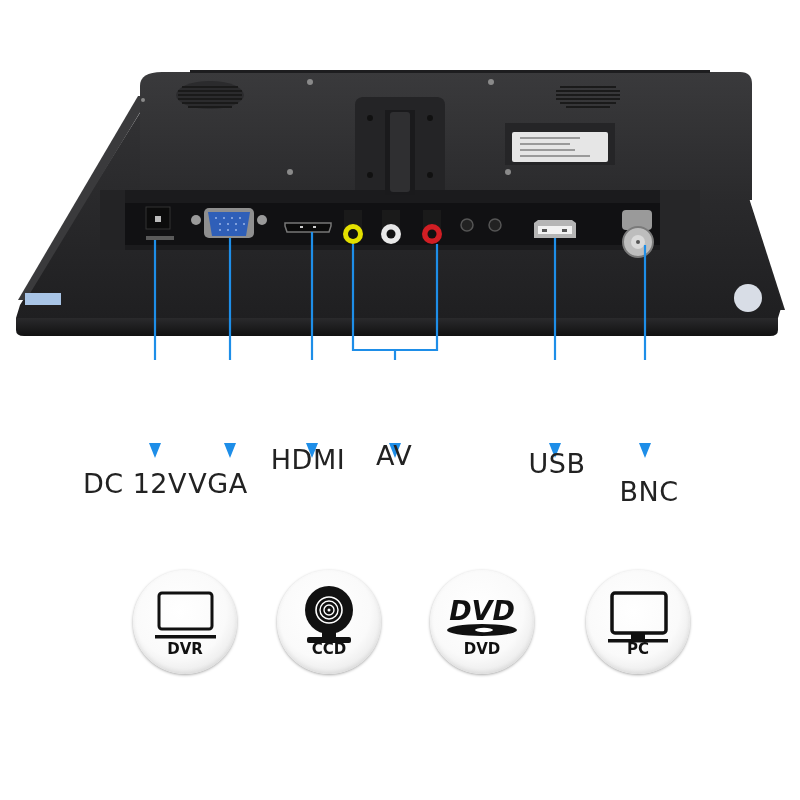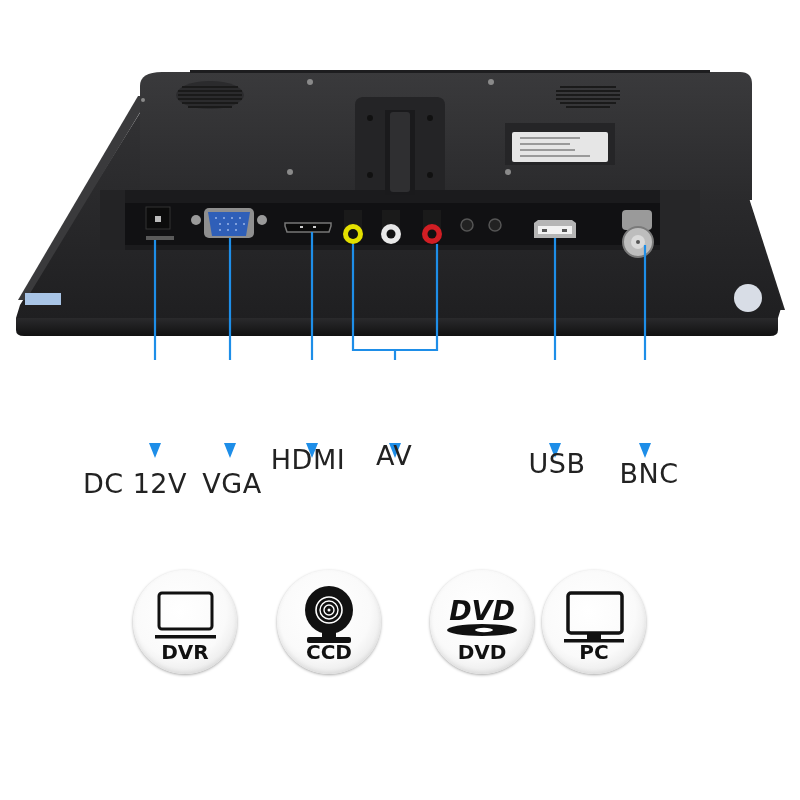--- a/index.html
+++ b/index.html
@@ -2,21 +2,21 @@
 <html><head>
 <meta charset="utf-8">
 <style>
   html, body { margin:0; padding:0; background:#ffffff; }
   body { width:800px; height:800px; position:relative; overflow:hidden; font-family:"DejaVu Sans","Liberation Sans",sans-serif; }
   .abs { position:absolute; }
   .lbl { position:absolute; font-family:"DejaVu Sans", sans-serif; font-size:27px; color:#222; letter-spacing:0.5px; white-space:nowrap; transform:translateX(-50%); }
   .badge { position:absolute; width:104px; height:104px; border-radius:50%;
     background:radial-gradient(circle at 45% 40%, #ffffff 0%, #fafafa 55%, #e4e4e4 85%, #cfcfcf 100%);
     box-shadow: 0 1px 3px rgba(0,0,0,0.35), inset 0 -2px 4px rgba(0,0,0,0.08); }
-  .badge-label { position:absolute; left:0; right:0; top:70px; text-align:center; font-family:"DejaVu Sans", sans-serif; font-weight:bold; font-size:20px; color:#111; }
+  .badge-label { position:absolute; left:0; right:0; top:70px; text-align:center; font-family:"DejaVu Sans", sans-serif; font-weight:bold; font-size:15px; color:#111; }
   .badge svg { position:absolute; left:0; top:0; }
 </style>
 </head>
 <body>
 
 <div class="abs" style="left:0;top:0;width:800px;height:360px;">
   <svg width="800" height="360" viewBox="0 0 800 360">
     <defs>
       <linearGradient id="panelG" x1="0" y1="0" x2="0" y2="1">
         <stop offset="0" stop-color="#3a3a3c"></stop>
@@ -182,25 +182,25 @@
     <polygon points="224,443 236,443 230,458"></polygon>
     <polygon points="306,443 318,443 312,458"></polygon>
     <polygon points="389,443 401,443 395,458"></polygon>
     <polygon points="549,443 561,443 555,458"></polygon>
     <polygon points="639,443 651,443 645,458"></polygon>
   </g>
 </svg>
 
 <div>
   <span class="lbl" style="left:135px;top:468px">DC 12V</span>
-  <span class="lbl" style="left:232px;top:468px">VGA</span>
+  <span class="lbl" style="left:218px;top:468px">VGA</span>
   <span class="lbl" style="left:308px;top:444px">HDMI</span>
   <span class="lbl" style="left:394px;top:440px">AV</span>
   <span class="lbl" style="left:557px;top:448px">USB</span>
-  <span class="lbl" style="left:649px;top:458px">BNC</span>
+  <span class="lbl" style="left:649px;top:476px">BNC</span>
 </div>
 
 <div>
 
   <div class="badge" style="left:133px;top:570px">
     <svg width="104" height="104">
       <rect x="26" y="23" width="53" height="36" rx="3" fill="none" stroke="#111" stroke-width="3"></rect>
       <rect x="22" y="65" width="61" height="3.5" fill="#111"></rect>
     </svg>
     <div class="badge-label">DVR</div>
@@ -221,21 +221,21 @@
 
   <div class="badge" style="left:430px;top:570px">
     <svg width="104" height="104">
       <text x="52" y="50" text-anchor="middle" font-family="DejaVu Sans, sans-serif" font-weight="bold" font-style="italic" font-size="27" fill="#111">DVD</text>
       <ellipse cx="52" cy="60" rx="35" ry="6" fill="#111"></ellipse>
       <ellipse cx="54" cy="60" rx="9" ry="2.2" fill="#fff"></ellipse>
     </svg>
     <div class="badge-label">DVD</div>
   </div>
 
-  <div class="badge" style="left:542px;top:570px">
+  <div class="badge" style="left:586px;top:570px">
     <svg width="104" height="104">
       <rect x="26" y="23" width="54" height="40" rx="3" fill="none" stroke="#111" stroke-width="3.5"></rect>
       <rect x="45" y="63" width="14" height="7" fill="#111"></rect>
       <rect x="22" y="69" width="60" height="3.5" fill="#111"></rect>
     </svg>
     <div class="badge-label">PC</div>
   </div>
 
 </div>
 

